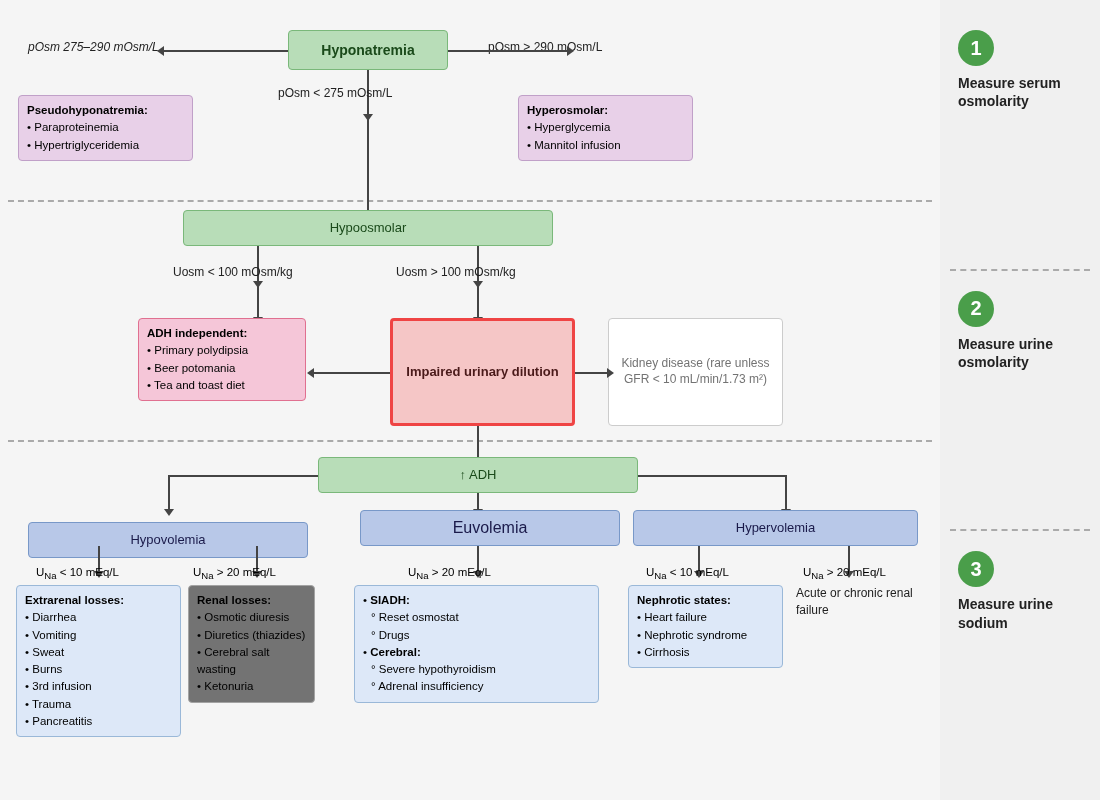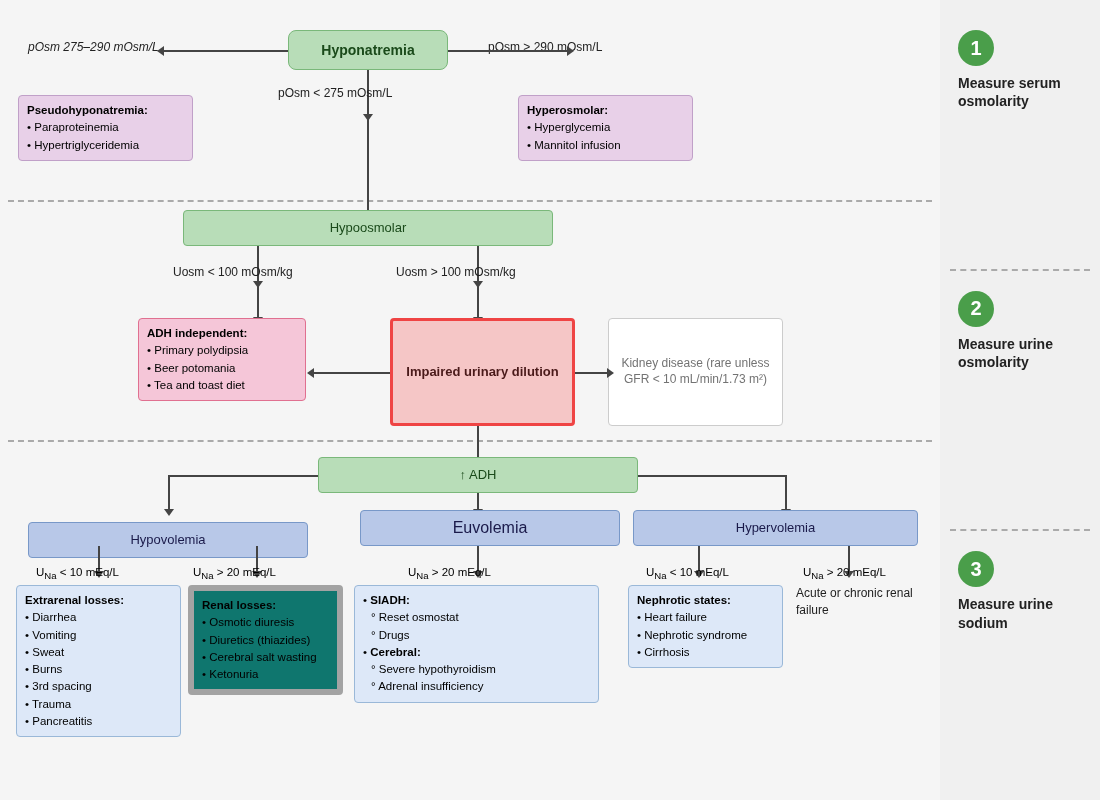--- a/index.html
+++ b/index.html
@@ -165,21 +165,21 @@
   </style>
 </head>
 <body>
 
 <div class="main-content">
   <div class="flowchart">
 
     <div class="section-divider" style="top: 190px;"></div>
     <div class="section-divider" style="top: 430px;"></div>
 
-    <div class="box box-green" style="left:280px; top:20px; width:160px; height:40px; font-weight:bold; font-size:14px;border-radius:8px;">
+    <div class="box box-green" style="left:280px; top:20px; width:160px; height:40px; font-weight:bold; font-size:14px;">
       <span>Hyponatremia</span>
     </div>
 
     <div style="position:absolute; left:20px; top:30px; font-size:12px; color:#222;font-style:italic;">
       <span>pOsm 275–290 mOsm/L</span>
     </div>
 
     <div style="position:absolute; left:480px; top:30px; font-size:12px; color:#222;">
       <span>pOsm &gt; 290 mOsm/L</span>
     </div>
@@ -305,27 +305,27 @@
       U<sub>Na</sub> &gt; 20 mEq/L
     </div>
 
     <div class="text-box" style="left:8px; top:575px; width:165px; background:#dde8f8; border:1px solid #9ab8d8;">
       <strong>Extrarenal losses:</strong>
       <ul>
         <li>Diarrhea</li>
         <li>Vomiting</li>
         <li>Sweat</li>
         <li>Burns</li>
-        <li>3rd spacing</li>
+        <li>3rd infusion</li>
         <li>Trauma</li>
         <li>Pancreatitis</li>
       </ul>
     </div>
 
-    <div class="text-box" style="left:180px; top:575px; width:155px; background:#0f766e; border:6px solid #a3a3a3;">
+    <div class="text-box" style="left:180px; top:575px; width:127px; background:#737373; border:1px solid #a3a3a3;">
       <strong>Renal losses:</strong>
       <ul>
         <li>Osmotic diuresis</li>
         <li>Diuretics (thiazides)</li>
         <li>Cerebral salt wasting</li>
         <li>Ketonuria</li>
       </ul>
     </div>
 
     <div class="text-box" style="left:346px; top:575px; width:245px; background:#dde8f8; border:1px solid #9ab8d8;">

